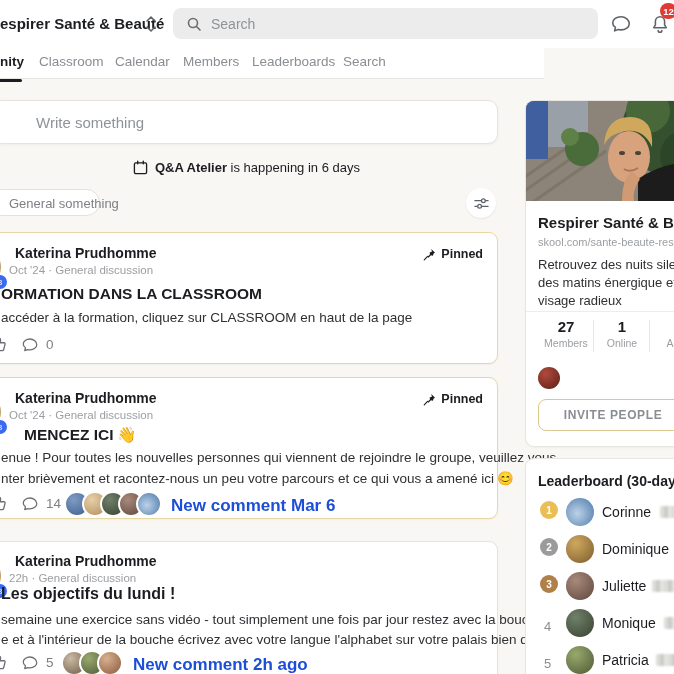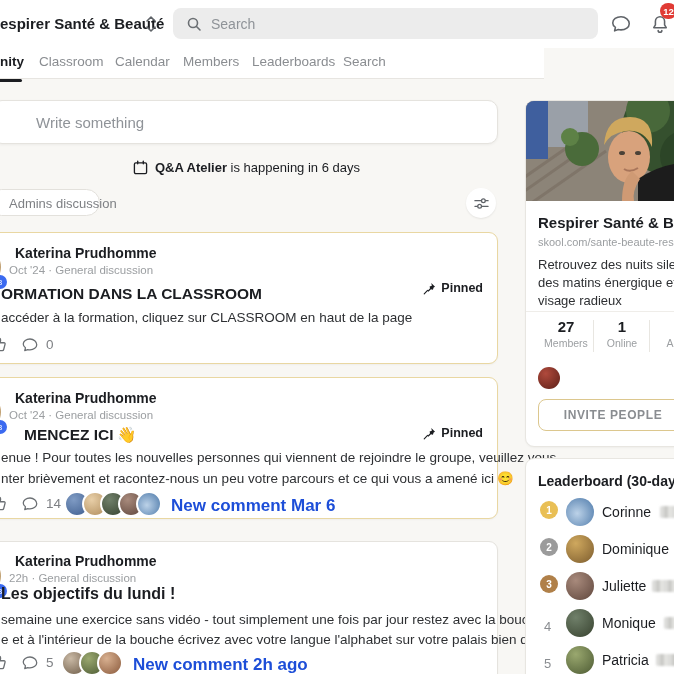--- a/index.html
+++ b/index.html
@@ -37,21 +37,21 @@
   .card{position:absolute;left:-62px;width:560px;background:#fff;border-radius:9px;box-shadow:0 1px 2px rgba(0,0,0,.04);cursor:pointer;box-sizing:border-box;}
   .card.pinned{border:1.5px solid #e9d7a2;}
   .card.normal{border:1px solid #e5e3de;}
   .p-avatar{position:absolute;left:22px;top:14px;width:40px;height:40px;border-radius:50%;}
   .lvl-badge{position:absolute;left:52px;top:40px;width:14px;height:14px;border-radius:50%;background:#3b6af0;border:2px solid #fff;
     color:#fff;font-size:8px;display:flex;align-items:center;justify-content:center;}
   .p-name{position:absolute;left:76px;font-size:14px;font-weight:bold;white-space:nowrap;}
   .p-meta{position:absolute;left:70px;font-size:11.5px;color:#9b9ea1;white-space:nowrap;}
   .p-title{position:absolute;left:62px;font-size:15.5px;font-weight:bold;white-space:nowrap;}
   .p-body{position:absolute;left:62px;font-size:13.5px;color:#2e3033;white-space:nowrap;}
-  .pin-flag{position:absolute;right:14px;top:14px;display:flex;align-items:center;gap:5px;font-size:12.5px;font-weight:bold;color:#1b1d21;margin-top:34px;}
+  .pin-flag{position:absolute;right:14px;top:14px;display:flex;align-items:center;gap:5px;font-size:12.5px;font-weight:bold;color:#1b1d21;}
   .foot-ic{position:absolute;width:18px;height:18px;}
   .foot-count{position:absolute;font-size:13.5px;color:#7e8084;}
   .stack{position:absolute;display:flex;}
   .stack .sav{width:26px;height:26px;border-radius:50%;border:2px solid #fff;margin-left:-8px;box-sizing:border-box;}
   .stack .sav:first-child{margin-left:0;}
   .newc{position:absolute;font-size:17px;font-weight:bold;color:#1d4ed8;white-space:nowrap;cursor:pointer;}
   
   .av1{background:radial-gradient(circle at 35% 30%,#7f9bc4,#3f5e8e);}
   .av2{background:radial-gradient(circle at 35% 30%,#e8cfa8,#b08d5c);}
   .av3{background:radial-gradient(circle at 35% 30%,#70806a,#37422f);}
@@ -146,21 +146,21 @@
     <svg width="15" height="15" viewBox="0 0 16 16" fill="none" stroke="#1b1d21" stroke-width="1.4" stroke-linecap="round">
       <rect x="1.5" y="3" width="13" height="11.5" rx="1.5"></rect>
       <line x1="5" y1="1.2" x2="5" y2="4"></line>
         <line x1="11" y1="1.2" x2="11" y2="4"></line>
     </svg>
   </span>
   <span style="white-space:nowrap;"><b>Q&amp;A Atelier</b><span> is happening in 6 days</span></span>
 </div>
 
 <div class="chip">
-  <span>Admins discussion</span>
+  <span>General something</span>
 </div>
 <div class="filter-btn">
   <svg width="15" height="15" viewBox="0 0 16 16" fill="none" stroke="#5f6368" stroke-width="1.4" stroke-linecap="round">
     <line x1="1" y1="5" x2="15" y2="5"></line>
       <circle cx="10" cy="5" r="2" fill="#fff"></circle>
     <line x1="1" y1="11" x2="15" y2="11"></line>
       <circle cx="6" cy="11" r="2" fill="#fff"></circle>
   </svg>
 </div>
 

